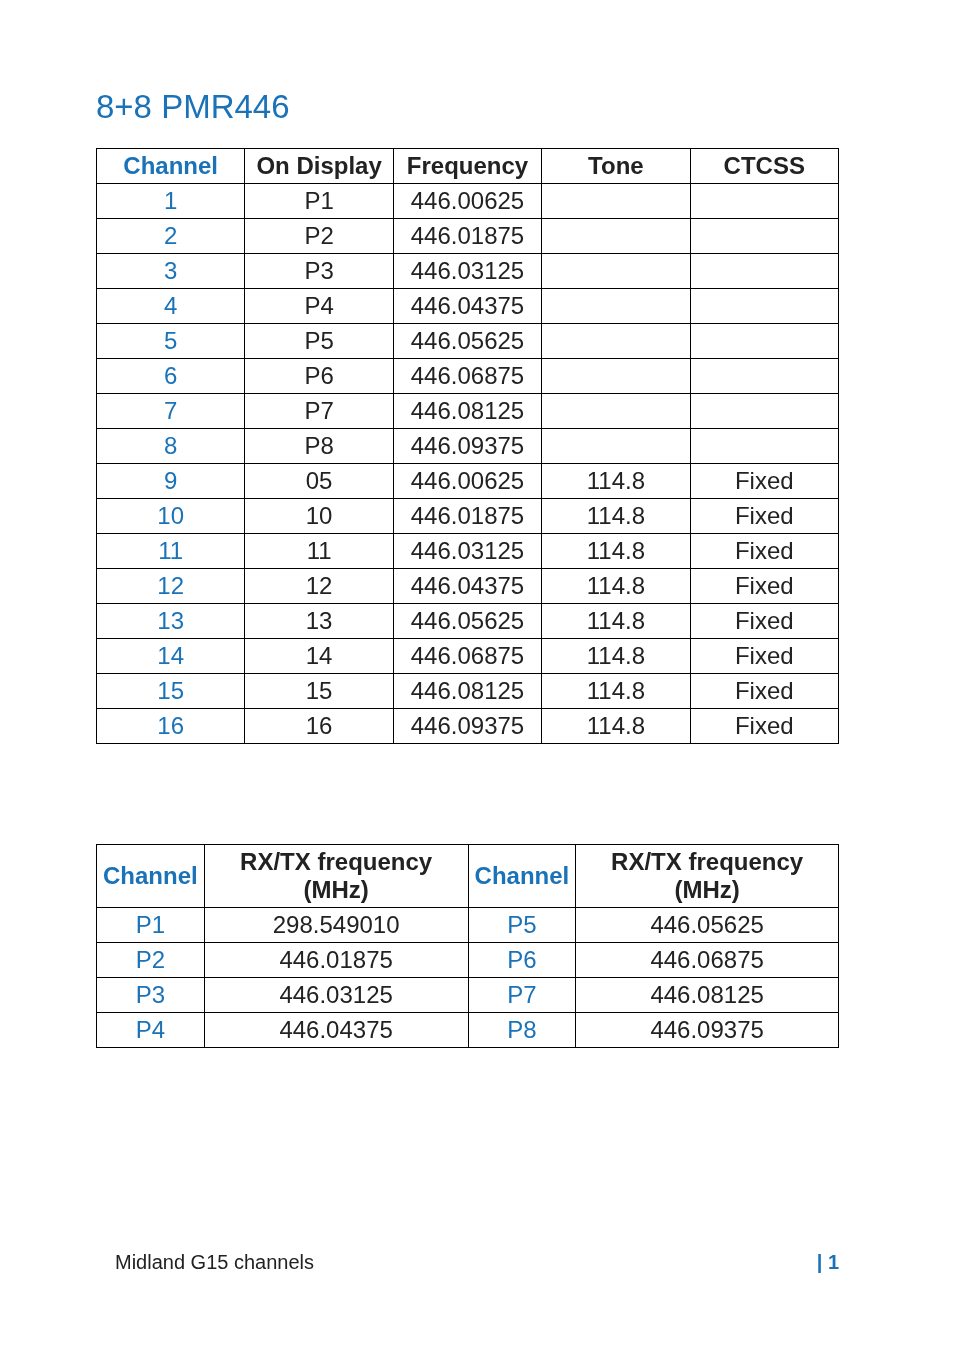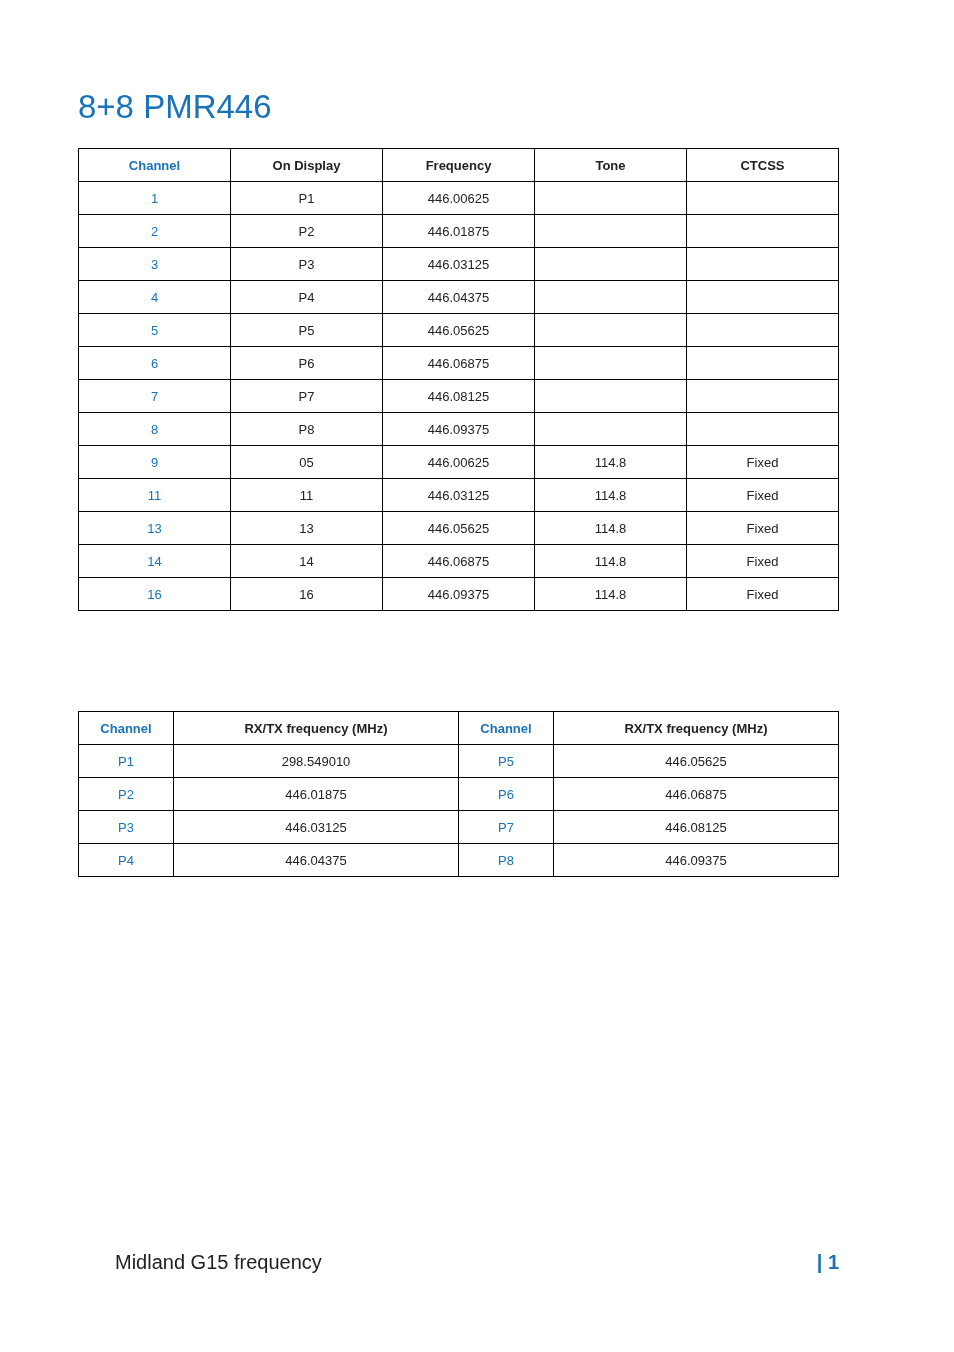--- a/index.html
+++ b/index.html
@@ -5,31 +5,32 @@
   * { box-sizing: border-box; margin: 0; padding: 0; }
   html, body { width: 954px; height: 1352px; }
   body {
     font-family: "Segoe UI", "Myriad Pro", "Helvetica Neue", Arial, sans-serif;
     background: #fff;
     color: #222;
     position: relative;
   }
   .page {
     padding: 88px 115px 0 78px;
+    margin-left: 18px;
   }
   h2.section-title {
     color: #1a72b8;
     font-weight: 400;
     font-size: 33px;
     margin-bottom: 22px;
   }
   table {
     border-collapse: collapse;
     width: 100%;
-    font-size: 13px;
+    font-size: 24px;
   }
   table.t1 { margin-bottom: 100px; table-layout: fixed; }
   table.t2 { width: 100%; }
   th, td {
     border: 1.5px solid #000;
     text-align: center;
     padding: 3px 8px 3px 8px;
     vertical-align: middle;
     height: 33px;
   }
@@ -124,37 +125,58 @@
           <td></td>
         </tr>
         <tr>
           <td class="blue">9</td>
           <td>05</td>
           <td>446.00625</td>
           <td>114.8</td>
           <td>Fixed</td>
         </tr>
         <tr>
+          <td class="blue">10</td>
+          <td>10</td>
+          <td>446.01875</td>
+          <td>114.8</td>
+          <td>Fixed</td>
+        </tr>
+        <tr>
           <td class="blue">11</td>
           <td>11</td>
           <td>446.03125</td>
           <td>114.8</td>
           <td>Fixed</td>
         </tr>
         <tr>
+          <td class="blue">12</td>
+          <td>12</td>
+          <td>446.04375</td>
+          <td>114.8</td>
+          <td>Fixed</td>
+        </tr>
+        <tr>
           <td class="blue">13</td>
           <td>13</td>
           <td>446.05625</td>
           <td>114.8</td>
           <td>Fixed</td>
         </tr>
         <tr>
           <td class="blue">14</td>
           <td>14</td>
           <td>446.06875</td>
+          <td>114.8</td>
+          <td>Fixed</td>
+        </tr>
+        <tr>
+          <td class="blue">15</td>
+          <td>15</td>
+          <td>446.08125</td>
           <td>114.8</td>
           <td>Fixed</td>
         </tr>
         <tr>
           <td class="blue">16</td>
           <td>16</td>
           <td>446.09375</td>
           <td>114.8</td>
           <td>Fixed</td>
         </tr>
@@ -194,17 +216,17 @@
           <td class="blue">P4</td>
           <td>446.04375</td>
           <td class="blue">P8</td>
           <td>446.09375</td>
         </tr>
       </tbody>
   </table>
 </div>
 
 <div class="footer">
-  <span>Midland G15 frequency</span>
+  <span>Midland G15 channels</span>
   <span>
     <span class="page-num">| </span><span class="page-num">1</span>
   </span>
 </div>
 
 </body></html>

